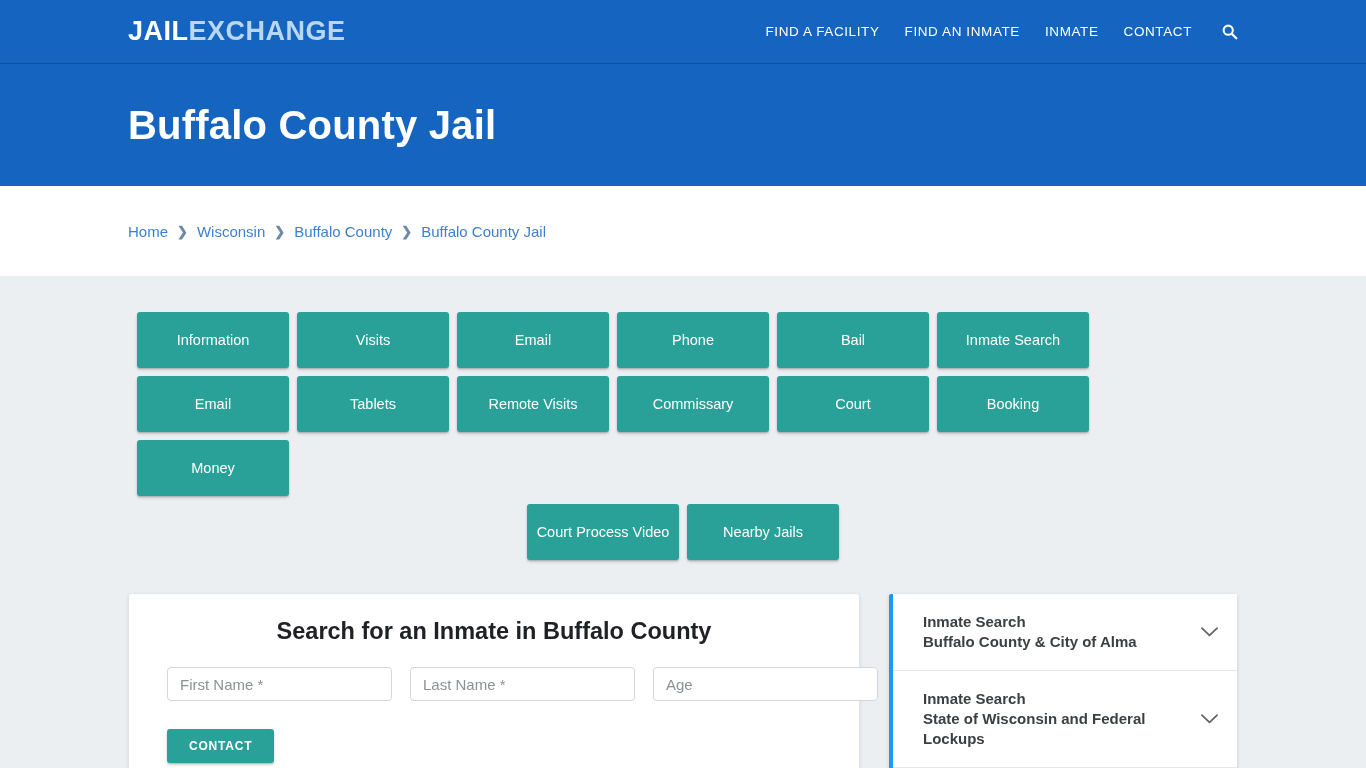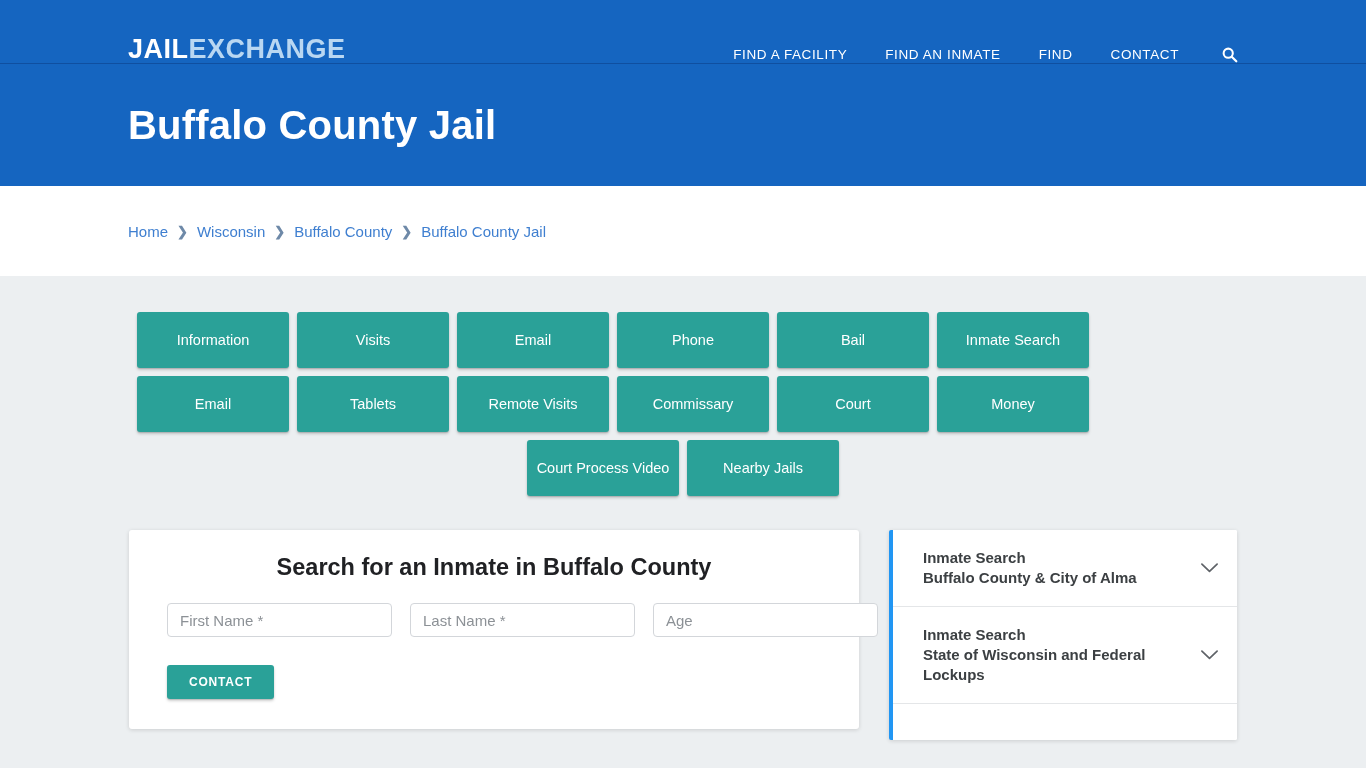--- a/index.html
+++ b/index.html
@@ -13,21 +13,21 @@
     background: #eceff1;
     font-family: "Liberation Sans", sans-serif;
     -webkit-font-smoothing: antialiased;
   }
 
   
   .navbar {
     height: 64px;
     background: #1565c0;
     display: flex;
-    align-items: flex-end;
+    align-items: center;
     position: relative;
     border-bottom: 1px solid #0f4fa0;
   }
   .brand {
     margin-left: 128px;
     font-size: 27px;
     font-weight: bold;
     letter-spacing: 0.5px;
     line-height: 1;
     display: flex;
@@ -35,21 +35,21 @@
     text-decoration: none;
   }
   .brand .brand-jail { color: #ffffff; }
   .brand .brand-exchange { color: #b9d7f2; }
 
   .nav-links {
     margin-left: auto;
     margin-right: 128px;
     display: flex;
     align-items: center;
-    gap: 38px;
+    gap: 25px;
   }
   .nav-link {
     color: #ffffff;
     font-size: 13.5px;
     letter-spacing: 0.6px;
     text-decoration: none;
     white-space: nowrap;
   }
   .nav-search-btn {
     background: none;
@@ -254,21 +254,21 @@
 <body>
 
 <div class="navbar">
   <a class="brand" href="#">
     <span class="brand-jail">JAIL</span>
       <span class="brand-exchange">EXCHANGE</span>
   </a>
   <nav class="nav-links">
     <a class="nav-link" href="#">FIND A FACILITY</a>
     <a class="nav-link" href="#">FIND AN INMATE</a>
-    <a class="nav-link" href="#">FIND</a>
+    <a class="nav-link" href="#">INMATE</a>
     <a class="nav-link" href="#">CONTACT</a>
     <button class="nav-search-btn">
       <svg width="17" height="17" viewBox="0 0 20 20">
         <circle cx="8.5" cy="8.5" r="5.4" fill="none" stroke="#ffffff" stroke-width="2.4"></circle>
         <line x1="12.6" y1="12.6" x2="18" y2="18" stroke="#ffffff" stroke-width="2.6" stroke-linecap="round"></line>
       </svg>
     </button>
   </nav>
 </div>
 
@@ -296,20 +296,21 @@
     <a class="tealbtn" href="#">Email</a>
     <a class="tealbtn" href="#">Phone</a>
     <a class="tealbtn" href="#">Bail</a>
     <a class="tealbtn" href="#">Inmate Search</a>
 
     <a class="tealbtn" href="#">Email</a>
     <a class="tealbtn" href="#">Tablets</a>
     <a class="tealbtn" href="#">Remote Visits</a>
     <a class="tealbtn" href="#">Commissary</a>
     <a class="tealbtn" href="#">Court</a>
+    <a class="tealbtn" href="#">Booking</a>
     <a class="tealbtn" href="#">Money</a>
   </div>
   <div class="btn-row-last">
     <a class="tealbtn" href="#">Court Process Video</a>
     <a class="tealbtn" href="#">Nearby Jails</a>
   </div>
 
   <div class="columns">
 
     <div class="col-main">

